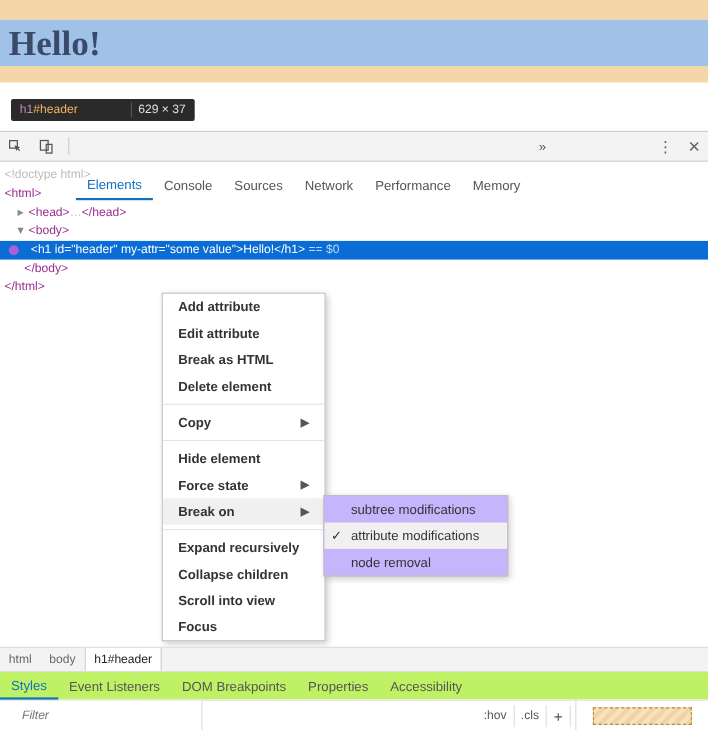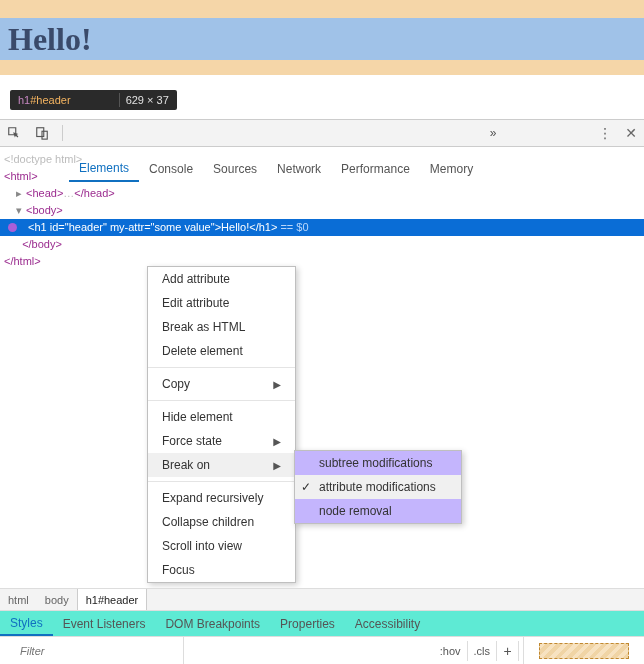--- a/index.html
+++ b/index.html
@@ -143,20 +143,21 @@
     position: absolute;
     left: 147px;
     top: 266px;
     width: 149px;
     background: #ffffff;
     border: 1px solid #bfbfbf;
     box-shadow: 2px 2px 6px rgba(0,0,0,0.2);
     font-family: "Segoe UI", Arial, sans-serif;
     font-size: 12px;
     color: #333;
+    font-weight: bold;
   }
   .ctx .item {
     padding: 5px 14px 5px 14px;
     display:flex;
     align-items:center;
     justify-content:space-between;
   }
   .ctx .item.hover { background: #f0f0f0; }
   .ctx .sep {
     height:1px;
@@ -207,21 +208,21 @@
     border-left:1px solid #ccc;
     border-right:1px solid #ccc;
   }
 
   
   .styles-bar {
     border-top:1px solid #ddd;
     height: 26px;
     display:flex;
     align-items:center;
-    background:#5eead4;
+    background:#bef264;
   }
   .styles-bar .stab {
     padding:0 10px; height:100%;
     display:flex; align-items:center;
     font-size:12px; color:#555;
   }
   .styles-bar .stab.active {
     color:#1070c0;
     border-bottom:2px solid #1070c0;
   }

